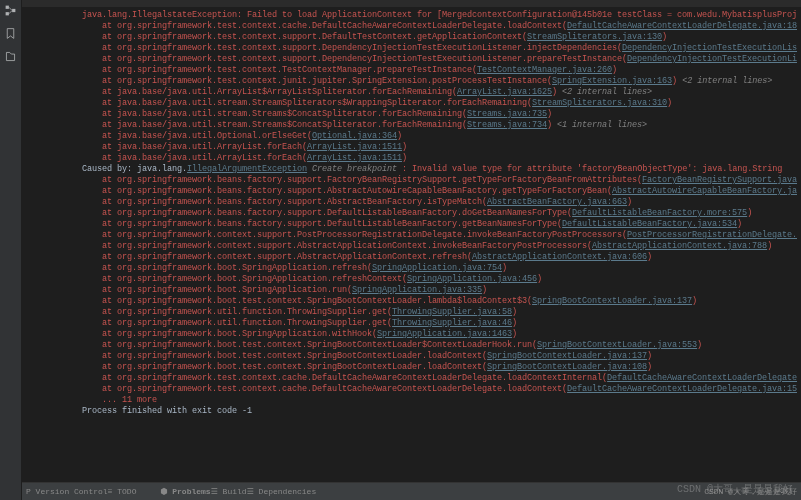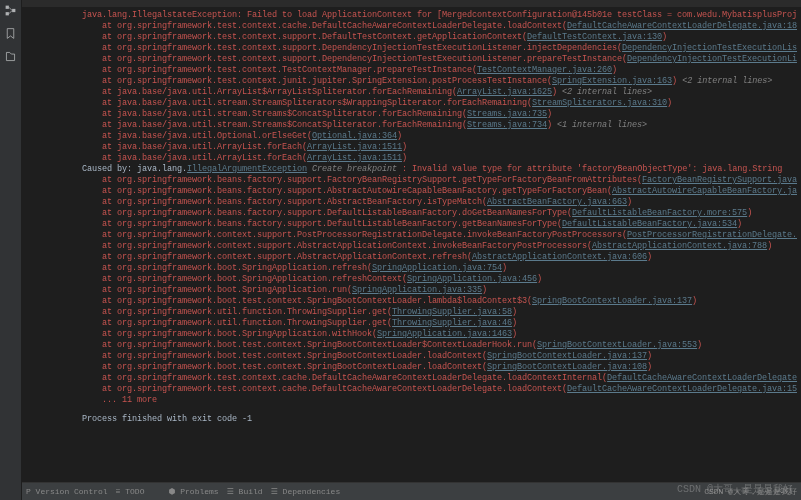--- a/index.html
+++ b/index.html
@@ -11,21 +11,21 @@
     .top { height: 8px; background: #2b2b2b; border-bottom: 1px solid #1e1e1e; font-size: 8px; padding: 0 6px; color: #888; line-height: 8px; white-space: nowrap; overflow: hidden; }
     .console { flex: 1; background: #1e1e1e; overflow: hidden; padding: 2px 4px 2px 60px; display: flex; flex-direction: column; gap: 0; line-height: 11px; }
     .ln { white-space: nowrap; overflow: hidden; font-size: 8.5px; letter-spacing: -0.1px; }
     .ex { color: #c75450; }
     .at { color: #c75450; padding-left: 20px; }
     .lk { color: #5b7a8c; text-decoration: underline; cursor: pointer; }
     .note { color: #808080; font-style: italic; }
     .cb { color: #a9b7c6; }
     .brk { color: #808080; font-style: italic; }
     .more { color: #c75450; padding-left: 20px; }
-    .exit { color: #a9b7c6; margin-top: 8px; }
+    .exit { color: #a9b7c6; }
     .status { height: 18px; background: #3c3f41; border-top: 1px solid #333; display: flex; align-items: center; font-size: 8px; color: #888; padding: 0 4px; gap: 8px; }
     .status .r { margin-left: auto; }
     .wm { position: absolute; right: 8px; bottom: 4px; font-size: 10px; color: rgba(200,200,200,0.35); pointer-events: none; }
   </style>
 </head>
 <body>
 
 <div class="root">
   <div class="ltool">
     <div class="ic"><svg viewBox="0 0 16 16">
@@ -41,21 +41,21 @@
     <div class="ic"><svg viewBox="0 0 16 16">
           <path d="M3 3h4l2 2h4v8H3z" fill="none" stroke="currentColor"></path>
         </svg></div>
   </div>
   <div class="main">
     <div class="top"></div>
     <div class="console">
       <div class="ln ex">java.lang.IllegalstateException: Failed to load ApplicationContext for [MergedcontextConfiguration@145b01e testClass = com.wedu.MybatisplusProject01ApplicationTests,</div>
       <div id="stack1">
           <div class="ln at"><span>at org.springframework.test.context.cache.DefaultCacheAwareContextLoaderDelegate.loadContext(</span><span class="lk">DefaultCacheAwareContextLoaderDelegate.java:180</span></div>
-          <div class="ln at"><span>at org.springframework.test.context.support.DefaultTestContext.getApplicationContext(</span><span class="lk">DefaultTestContext.java:130</span><span>)</span></div>
+          <div class="ln at"><span>at org.springframework.test.context.support.DefaultTestContext.getApplicationContext(</span><span class="lk">StreamSpliterators.java:130</span><span>)</span></div>
           <div class="ln at"><span>at org.springframework.test.context.support.DependencyInjectionTestExecutionListener.injectDependencies(</span><span class="lk">DependencyInjectionTestExecutionListener.java:142</span></div>
           <div class="ln at"><span>at org.springframework.test.context.support.DependencyInjectionTestExecutionListener.prepareTestInstance(</span><span class="lk">DependencyInjectionTestExecutionListener.java:98</span></div>
           <div class="ln at"><span>at org.springframework.test.context.TestContextManager.prepareTestInstance(</span><span class="lk">TestContextManager.java:260</span><span>)</span></div>
           <div class="ln at"><span>at org.springframework.test.context.junit.jupiter.SpringExtension.postProcessTestInstance(</span><span class="lk">SpringExtension.java:163</span><span>) </span><span class="note">&lt;2 internal lines&gt;</span></div>
           <div class="ln at"><span>at java.base/java.util.ArrayList$ArrayListSpliterator.forEachRemaining(</span><span class="lk">ArrayList.java:1625</span><span>) </span><span class="note">&lt;2 internal lines&gt;</span></div>
           <div class="ln at"><span>at java.base/java.util.stream.StreamSpliterators$WrappingSpliterator.forEachRemaining(</span><span class="lk">StreamSpliterators.java:310</span><span>)</span></div>
           <div class="ln at"><span>at java.base/java.util.stream.Streams$ConcatSpliterator.forEachRemaining(</span><span class="lk">Streams.java:735</span><span>)</span></div>
           <div class="ln at"><span>at java.base/java.util.stream.Streams$ConcatSpliterator.forEachRemaining(</span><span class="lk">Streams.java:734</span><span>) </span><span class="note">&lt;1 internal lines&gt;</span></div>
           <div class="ln at"><span>at java.base/java.util.Optional.orElseGet(</span><span class="lk">Optional.java:364</span><span>)</span></div>
           <div class="ln at"><span>at java.base/java.util.ArrayList.forEach(</span><span class="lk">ArrayList.java:1511</span><span>)</span></div>
@@ -81,18 +81,18 @@
           <div class="ln at"><span>at org.springframework.boot.test.context.SpringBootContextLoader$ContextLoaderHook.run(</span><span class="lk">SpringBootContextLoader.java:553</span><span>)</span></div>
           <div class="ln at"><span>at org.springframework.boot.test.context.SpringBootContextLoader.loadContext(</span><span class="lk">SpringBootContextLoader.java:137</span><span>)</span></div>
           <div class="ln at"><span>at org.springframework.boot.test.context.SpringBootContextLoader.loadContext(</span><span class="lk">SpringBootContextLoader.java:108</span><span>)</span></div>
           <div class="ln at"><span>at org.springframework.test.context.cache.DefaultCacheAwareContextLoaderDelegate.loadContextInternal(</span><span class="lk">DefaultCacheAwareContextLoaderDelegate.java:225</span></div>
           <div class="ln at"><span>at org.springframework.test.context.cache.DefaultCacheAwareContextLoaderDelegate.loadContext(</span><span class="lk">DefaultCacheAwareContextLoaderDelegate.java:152</span></div>
         </div>
       <div class="ln more">... 11 more</div>
       <div class="ln exit">Process finished with exit code -1</div>
     </div>
     <div class="status">
-      <span id="status-left"><span style="margin-right: 8px;">P Version Control</span><span style="margin-right: 24px;">≡ TODO</span><span style="margin-right: 8px;">⬢ Problems</span><span style="margin-right: 8px;">☰ Build</span><span style="margin-right: 20px;">☰ Dependencies</span></span>
+      <span id="status-left"><span style="margin-right: 0;">P Version Control</span><span style="margin-right: 24px;">≡ TODO</span><span style=" font-weight: bold;">⬢ Problems</span><span style="">☰ Build</span><span style="margin-right: 20px;">☰ Dependencies</span></span>
       <span class="r">CSDN @大哥，是是是我好</span>
     </div>
   </div>
 </div>
 <div class="wm">CSDN @大哥，是是是我好</div>
 
 </body></html>

